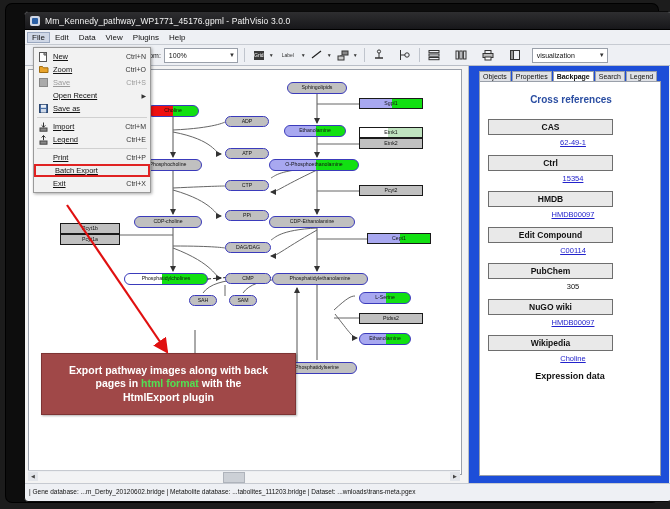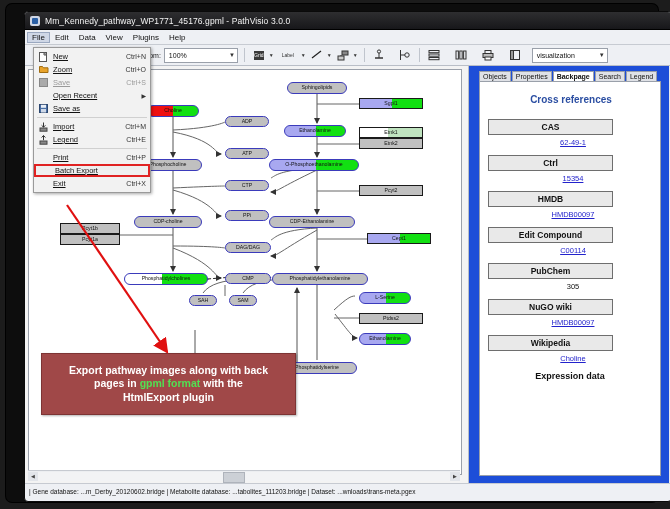--- a/index.html
+++ b/index.html
@@ -357,21 +357,21 @@
                   <span style="position: relative; z-index: 2;">Cept1</span>
                 </div>
                 <div class="n gene" style="left: 330px; top: 243px; width: 64px; height: 11px; background: rgb(192, 192, 192);">
                   <span style="position: relative; z-index: 2;">Ptdss2</span>
                 </div>
               </div>
 
         <div class="callout">
           <div>Export pathway images along with back</div>
           <div>
-            <span>pages in </span><span class="hl-green">gpml format</span><span> with the</span>
+            <span>pages in </span><span class="hl-green">html format</span><span> with the</span>
           </div>
           <div>HtmlExport plugin</div>
         </div>
 
         <svg style="position:absolute;left:0;top:0;width:432px;height:404px;z-index:31;pointer-events:none;">
           <defs>
             <marker id="rah" markerWidth="7" markerHeight="7" refX="6" refY="3.5" orient="auto">
               <path d="M0,0 L7,3.5 L0,7 z" fill="#e01010"></path>
             </marker>
           </defs>

